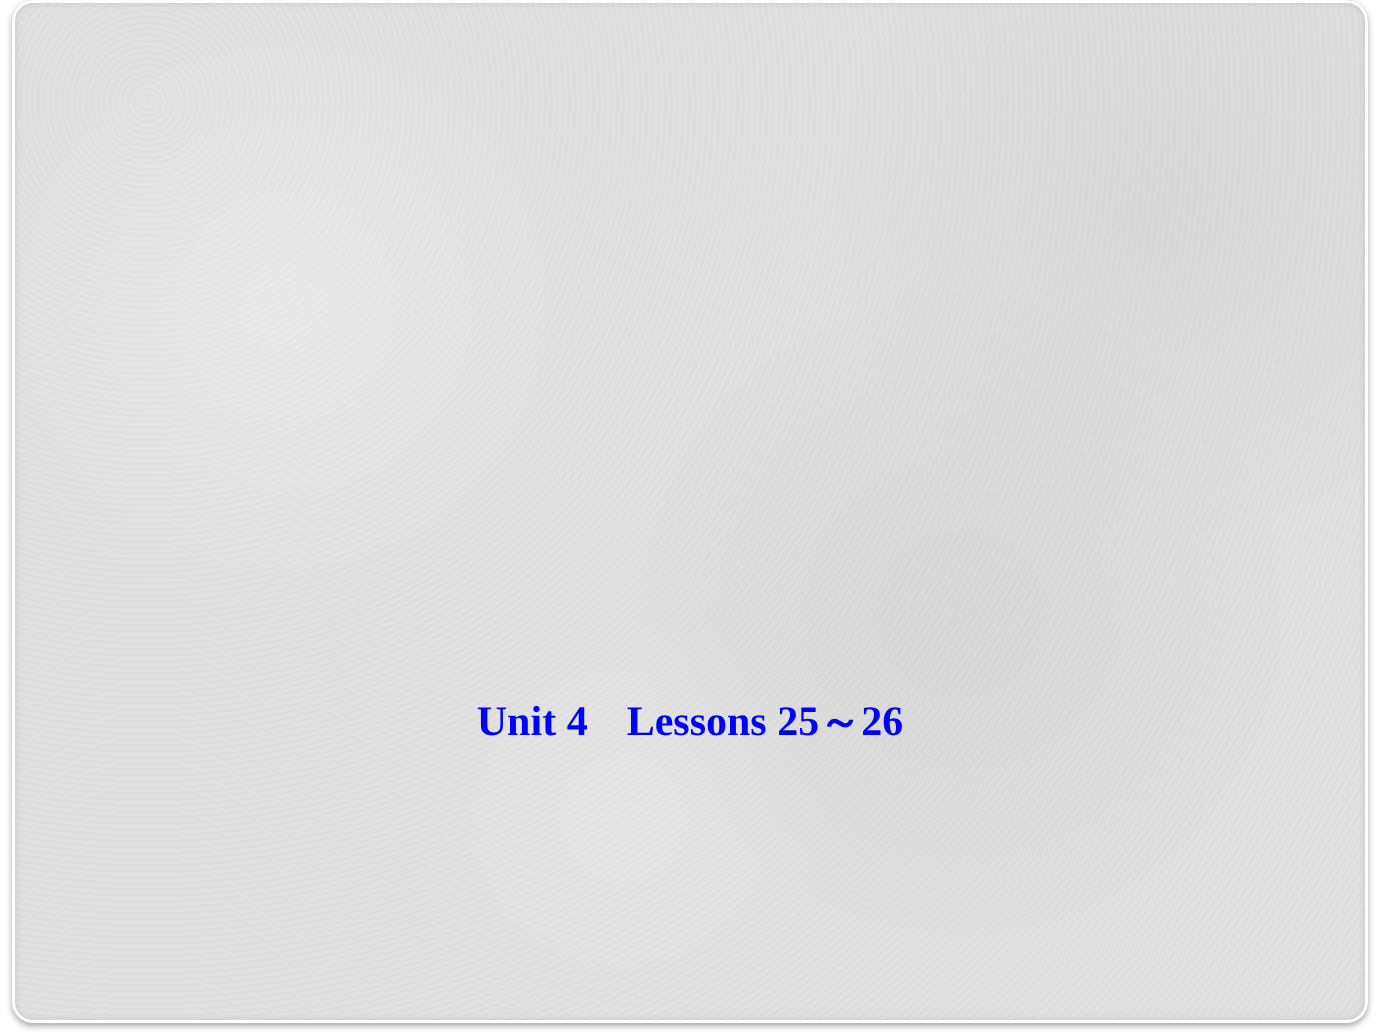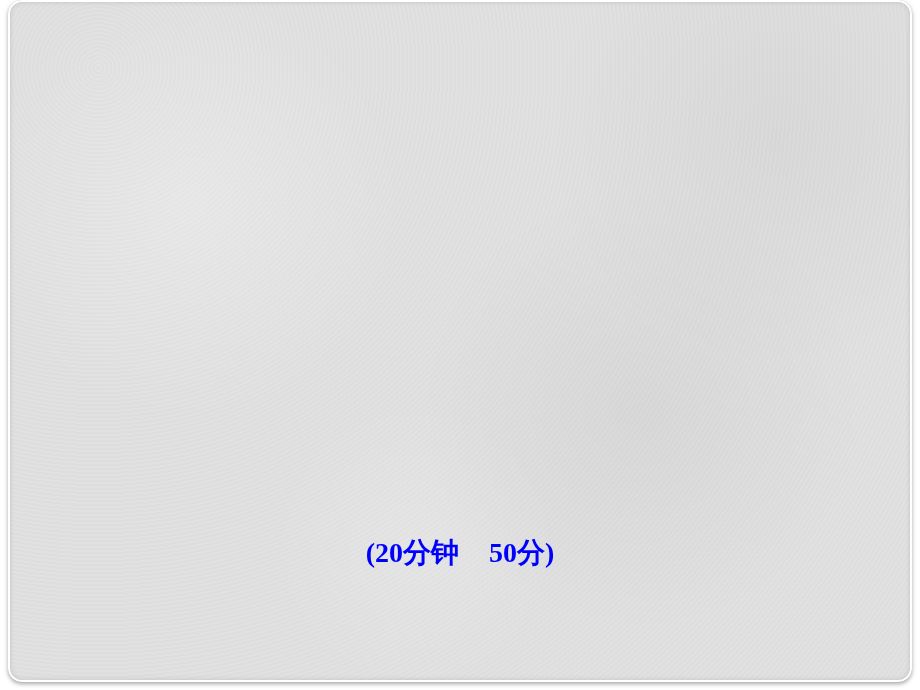--- a/index.html
+++ b/index.html
@@ -67,19 +67,19 @@
     width: 30px;
   }
 </style>
 </head>
 <body>
 
 <div class="viewport">
   <div class="slide">
 
 
+    <div class="text-block line2">
+      <span>Unit 4</span><span class="gap"></span><span>Lessons 25～26</span>
+    </div>
 
-    <div class="text-block line3">
-      <span>(20分钟</span><span class="gap"></span><span>50分)</span>
-    </div>
 
   </div>
 </div>
 
 </body></html>

